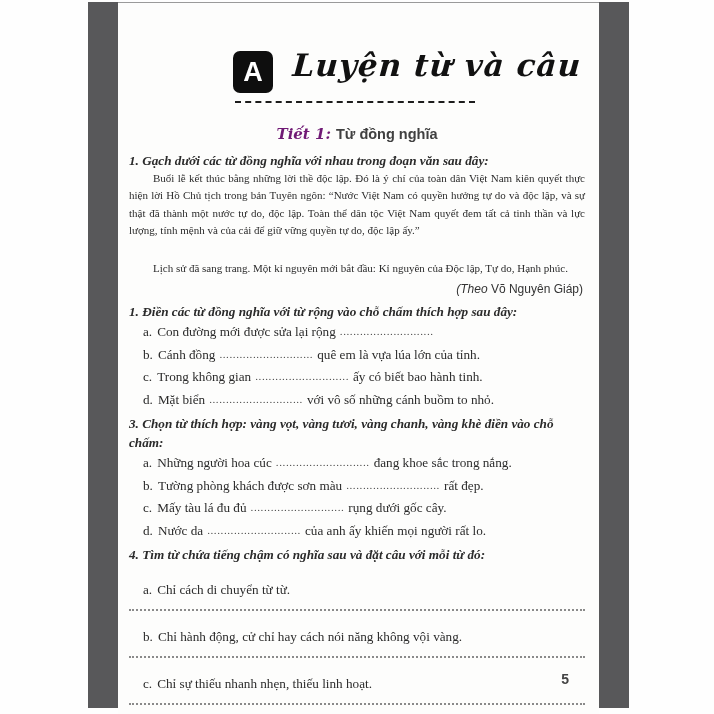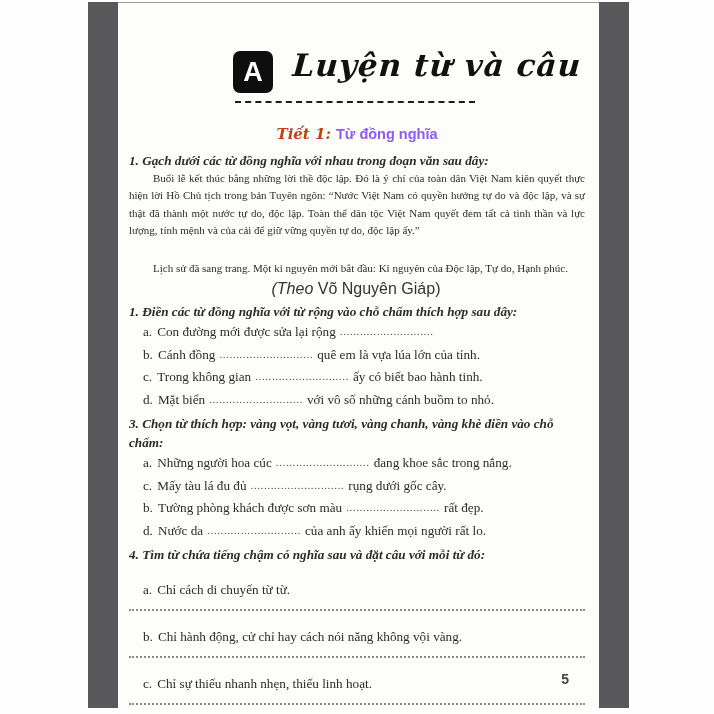--- a/index.html
+++ b/index.html
@@ -38,38 +38,38 @@
     transform:skewX(-4deg); letter-spacing:1px;
   }
   .dash-line {
     position:absolute; left:106px; top:54px; width:240px; height:0;
     border-bottom:2.5px dashed #1c1c1c;
   }
   
   .lesson-title { text-align:center; margin:2px 0 6px 0; height:20px; }
   .lesson-script {
     font-family:"DejaVu Serif", serif; font-style:italic; font-weight:bold;
-    font-size:15px; color:#c2410c; margin-right:5px;
+    font-size:15px; color:#701a75; margin-right:5px;
   }
   .lesson-bold {
     font-family:"Liberation Sans", sans-serif; font-weight:bold;
-    font-size:14.5px; color:#8b5cf6;
+    font-size:14.5px; color:#404040;
   }
   
   .ex-head {
     font-style:italic; font-weight:bold; font-size:13.2px;
     line-height:19px; margin-top:3px;
   }
   .para {
     font-size:11px; line-height:17.4px; text-align:justify;
     text-indent:24px;
   }
   .attribution {
-    text-align:center; font-family:"Liberation Sans", sans-serif;
-    font-size:16px; line-height:20px; margin:2px 2px 1px 0; color:#333;
+    text-align:right; font-family:"Liberation Sans", sans-serif;
+    font-size:12px; line-height:20px; margin:2px 2px 1px 0; color:#333;
   }
   .attribution .theo { font-style:italic; }
   .item-row {
     font-size:13.2px; line-height:21.5px; padding-left:14px;
     white-space:nowrap;
   }
   .item-label { margin-right:5px; }
   .dots {
     color:#4a4a4a; font-size:11px; letter-spacing:0.6px;
     margin:0 4px; position:relative; top:-1px;
@@ -122,24 +122,24 @@
   </div>
   <div class="item-row">
     <span class="item-label">d.</span><span>Mặt biển</span><span class="dots">............................</span><span>với vô số những cánh buồm to nhỏ.</span>
   </div>
 
   <div class="ex-head">3. Chọn từ thích hợp: vàng vọt, vàng tươi, vàng chanh, vàng khè điền vào chỗ chấm:</div>
   <div class="item-row">
     <span class="item-label">a.</span><span>Những người hoa cúc</span><span class="dots">............................</span><span>đang khoe sắc trong nắng.</span>
   </div>
   <div class="item-row">
-    <span class="item-label">c.</span><span>Mấy tàu lá đu đủ</span><span class="dots">............................</span><span>rụng dưới gốc cây.</span>
+    <span class="item-label">b.</span><span>Tường phòng khách được sơn màu</span><span class="dots">............................</span><span>rất đẹp.</span>
   </div>
   <div class="item-row">
-    <span class="item-label">b.</span><span>Tường phòng khách được sơn màu</span><span class="dots">............................</span><span>rất đẹp.</span>
+    <span class="item-label">c.</span><span>Mấy tàu lá đu đủ</span><span class="dots">............................</span><span>rụng dưới gốc cây.</span>
   </div>
   <div class="item-row">
     <span class="item-label">d.</span><span>Nước da</span><span class="dots">............................</span><span>của anh ấy khiến mọi người rất lo.</span>
   </div>
 
   <div class="ex4">
     <div class="ex-head">4. Tìm từ chứa tiếng chậm có nghĩa sau và đặt câu với mỗi từ đó:</div>
     <div class="item-row">
       <span class="item-label">a.</span><span>Chỉ cách di chuyển từ từ.</span>
     </div>

